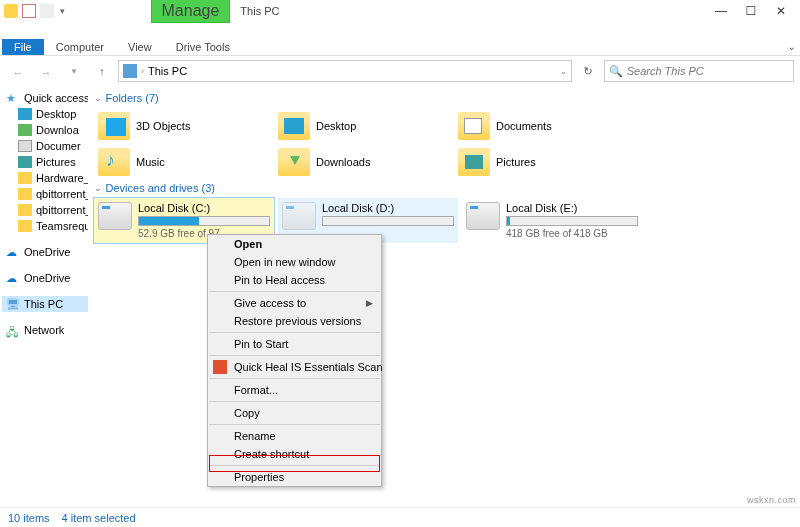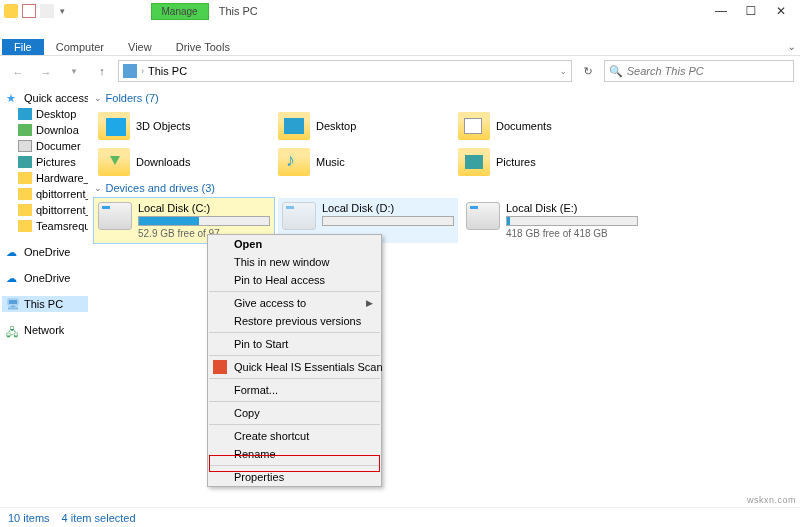--- a/index.html
+++ b/index.html
@@ -2,21 +2,21 @@
 <html><head>
 <meta charset="utf-8">
 <style>
 * { margin: 0; padding: 0; box-sizing: border-box; font-family: "Segoe UI", sans-serif; font-size: 11px; }
 body { width: 800px; height: 527px; background: #fff; overflow: hidden; position: relative; }
 
 .titlebar { height: 22px; display: flex; align-items: center; padding: 0 4px; }
 .tb-icons { display: flex; gap: 4px; align-items: center; }
 .tb-icon { width: 14px; height: 14px; display: inline-block; }
 .qa-down { font-size: 9px; color: #666; margin-left: 2px; }
-.manage-tab { margin-left: 86px; background: #4dd04d; color: #444; padding: 2px 10px; font-size: 10px; border: 1px solid #3cb83c; }
+.manage-tab { margin-left: 86px; background: #4dd04d; color: #444; padding: 2px 10px; font-size: 16px; border: 1px solid #3cb83c; }
 .tb-title { margin-left: 10px; color: #444; }
 .winctrls { margin-left: auto; display: flex; }
 .winbtn { width: 30px; height: 20px; display: flex; align-items: center; justify-content: center; font-size: 12px; color: #333; }
 
 .ribbon { height: 18px; display: flex; align-items: center; border-bottom: 1px solid #e1e1e1; margin-top: 16px; }
 .file-tab { background: #1979ca; color: #fff; padding: 2px 12px; margin-left: 2px; }
 .ribbon-tab { padding: 2px 12px; color: #444; }
 .ribbon-collapse { margin-left: auto; margin-right: 4px; color: #666; font-size: 10px; }
 
 .addrrow { height: 30px; display: flex; align-items: center; padding: 4px 6px; gap: 4px; }
@@ -193,26 +193,26 @@
         </div>
       <div class="folder-item">
           <span class="folder-ico desk"></span>
           <span>Desktop</span>
         </div>
       <div class="folder-item">
           <span class="folder-ico docs"></span>
           <span>Documents</span>
         </div>
       <div class="folder-item">
+          <span class="folder-ico music"></span>
+          <span>Music</span>
+        </div>
+      <div class="folder-item">
           <span class="folder-ico dl"></span>
           <span>Downloads</span>
-        </div>
-      <div class="folder-item">
-          <span class="folder-ico music"></span>
-          <span>Music</span>
         </div>
       <div class="folder-item">
           <span class="folder-ico pics"></span>
           <span>Pictures</span>
         </div>
     </div>
     <div class="section-head">
         <span class="chev">⌄</span>
         <span class="blue-txt">Devices and drives (3)</span>
       </div>
@@ -246,42 +246,42 @@
             </div>
           <div class="drive-sub">418 GB free of 418 GB</div>
         </div>
       </div>
     </div>
   </div>
 </div>
 
 <div class="ctxmenu">
   <div class="ctx-item bold">Open</div>
-  <div class="ctx-item">This in new window</div>
+  <div class="ctx-item">Open in new window</div>
   <div class="ctx-item">Pin to Heal access</div>
   <div class="ctx-sep"></div>
   <div class="ctx-item">
       <span>Give access to</span>
       <span class="ctx-sub">▶</span>
     </div>
   <div class="ctx-item">Restore previous versions</div>
   <div class="ctx-sep"></div>
   <div class="ctx-item">Pin to Start</div>
   <div class="ctx-sep"></div>
   <div class="ctx-item">
       <span class="ctx-ico" style="background:#e05030"></span>
       <span>Quick Heal IS Essentials Scan</span>
     </div>
   <div class="ctx-sep"></div>
   <div class="ctx-item">Format...</div>
   <div class="ctx-sep"></div>
   <div class="ctx-item">Copy</div>
   <div class="ctx-sep"></div>
+  <div class="ctx-item">Rename</div>
   <div class="ctx-item">Create shortcut</div>
-  <div class="ctx-item">Rename</div>
   <div class="ctx-sep"></div>
   <div class="ctx-item">Properties</div>
 </div>
 <div class="props-hl"></div>
 
 <div class="watermark">wskxn.com</div>
 
 <div class="status">
   <span>10 items</span>
   <span>4 item selected</span>

